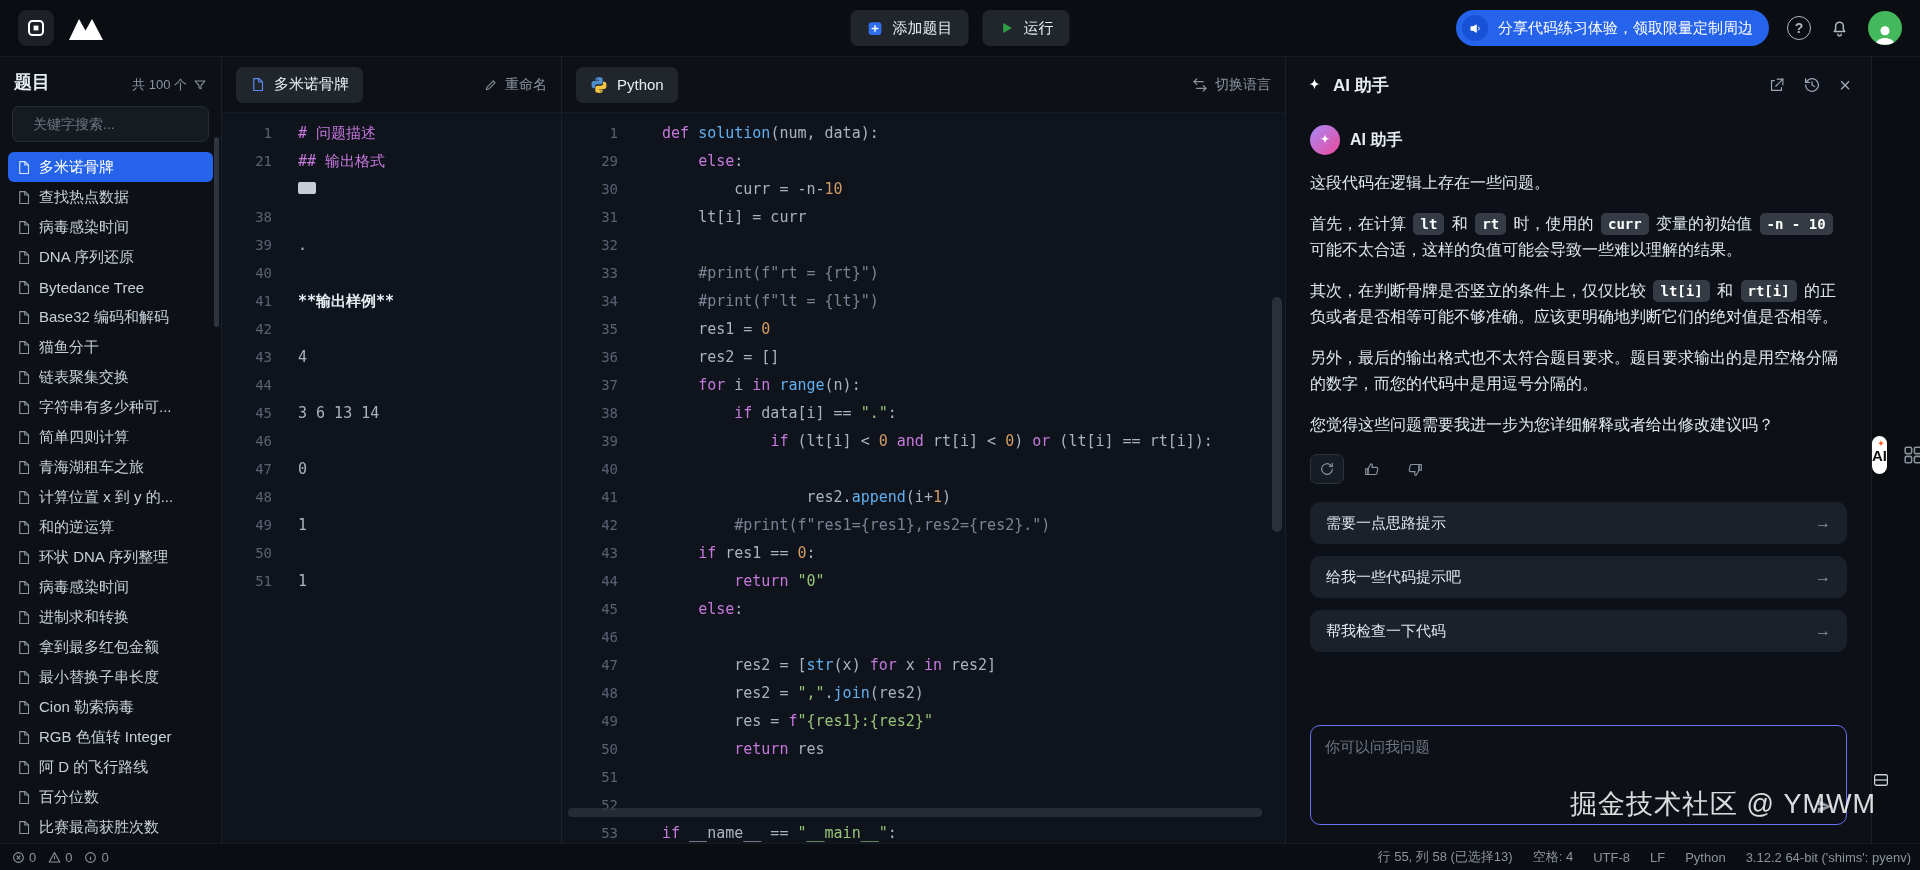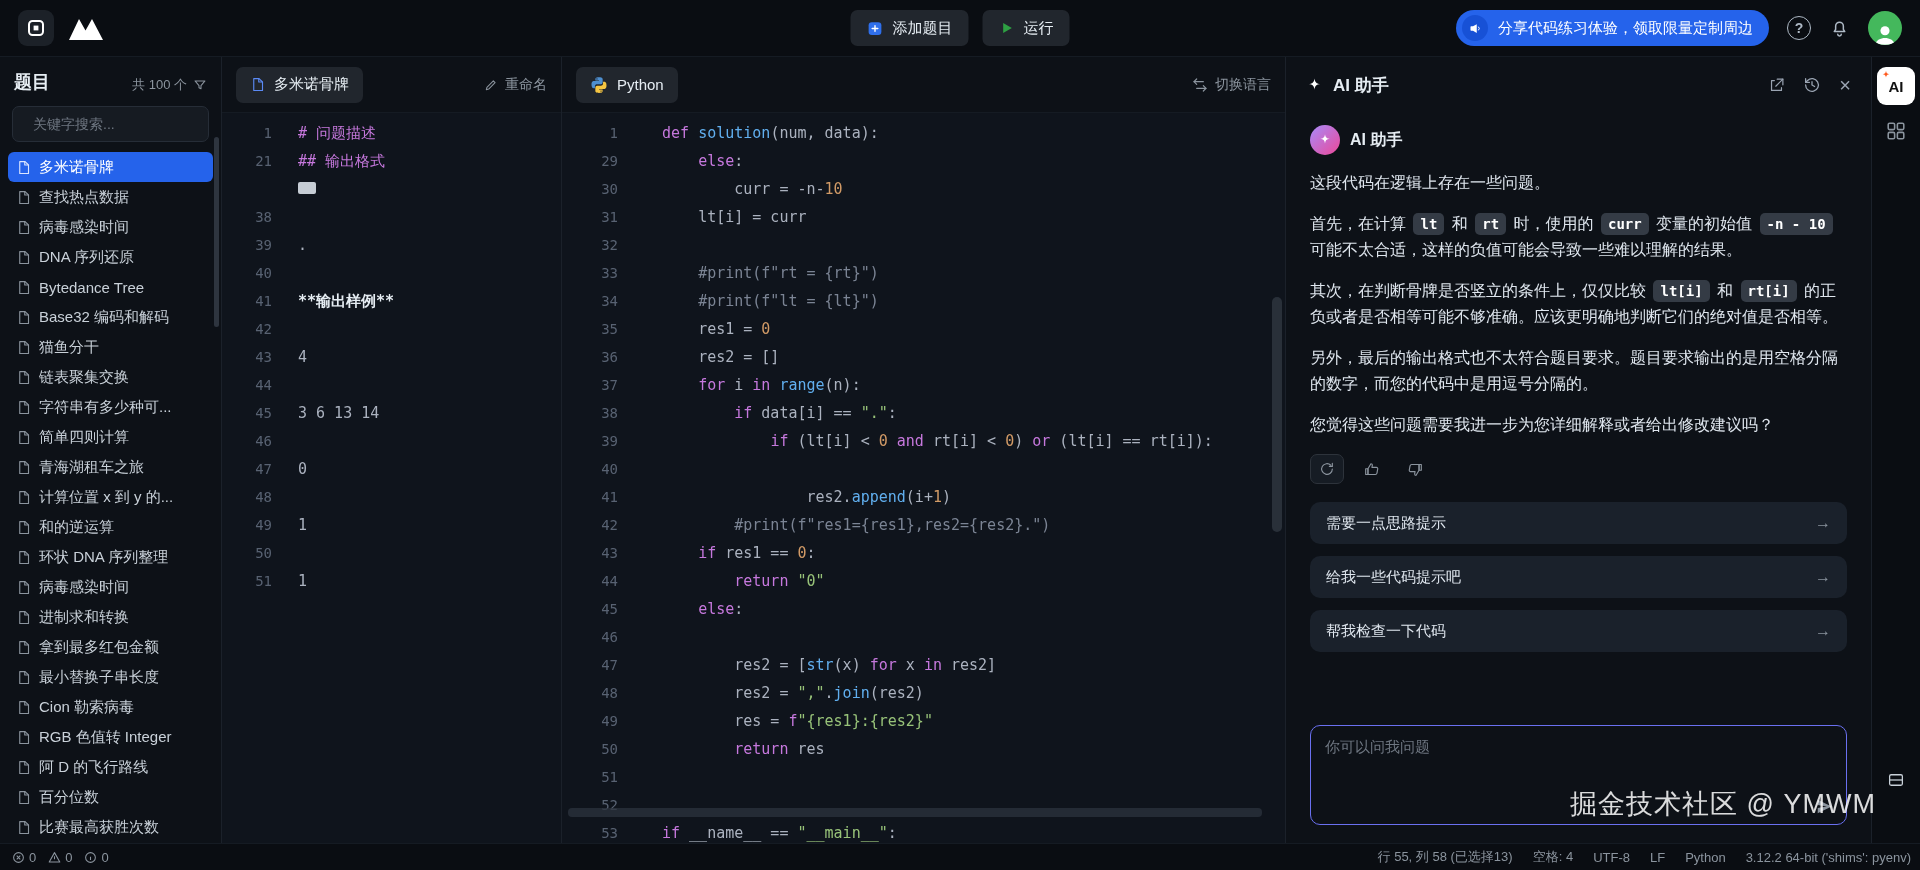--- a/index.html
+++ b/index.html
@@ -87,21 +87,21 @@
   .act-btn.boxed { border:1px solid #2d333b; background:#161c24; }
   .flip { transform:rotate(180deg); }
   .sugg { height:42px; border-radius:10px; background:#1a212b; display:flex; align-items:center; justify-content:space-between; padding:0 16px; margin-bottom:12px; font-size:15px; color:#dfe6ee; cursor:pointer; }
   .sugg-arrow { color:#8b949e; font-size:16px; }
   .ai-inputwrap { position:relative; margin:4px 24px 18px; height:100px; border:1px solid #6a70f0; border-radius:10px; background:#0d1117; }
   .ai-inputwrap textarea { width:100%; height:100%; background:transparent; border:0; outline:none; resize:none; padding:12px 14px; color:#e6edf3; font-size:15px; font-family:"Liberation Sans",sans-serif; }
   .ai-inputwrap textarea::placeholder { color:#6e7681; }
   .send-btn { position:absolute; right:12px; bottom:8px; color:#8b949e; cursor:pointer; display:flex; }
 
   
-  .right-toolbar { flex:0 0 48px; width:48px; background:#0a0d12; display:flex; flex-direction:column; align-items:center; padding-top:10px; gap:15px; position:relative; }
+  .right-toolbar { flex:0 0 48px; width:48px; background:#0a0d12; display:flex; flex-direction:row; align-items:center; padding-top:10px; gap:15px; position:relative; }
   .tb-ai { position:relative; width:38px; height:38px; background:#fff; border-radius:9px; display:flex; align-items:center; justify-content:center; font-weight:800; font-size:15px; color:#111; cursor:pointer; }
   .tb-ai .spark { position:absolute; top:3px; left:4px; color:#ff5a1f; display:flex; }
   .tb-grid { color:#8b949e; cursor:pointer; display:flex; }
   .tb-panel { position:absolute; bottom:54px; color:#c9d1d9; cursor:pointer; display:flex; }
 
   
   .statusbar { flex:0 0 27px; display:flex; align-items:center; background:#0a0d12; border-top:1px solid #151b23; font-size:13px; color:#8b949e; }
   .st-left { display:flex; align-items:center; gap:12px; padding:0 12px; }
   .st-pair { display:flex; align-items:center; gap:4px; cursor:pointer; }
   .st-pair i { font-style:normal; }

